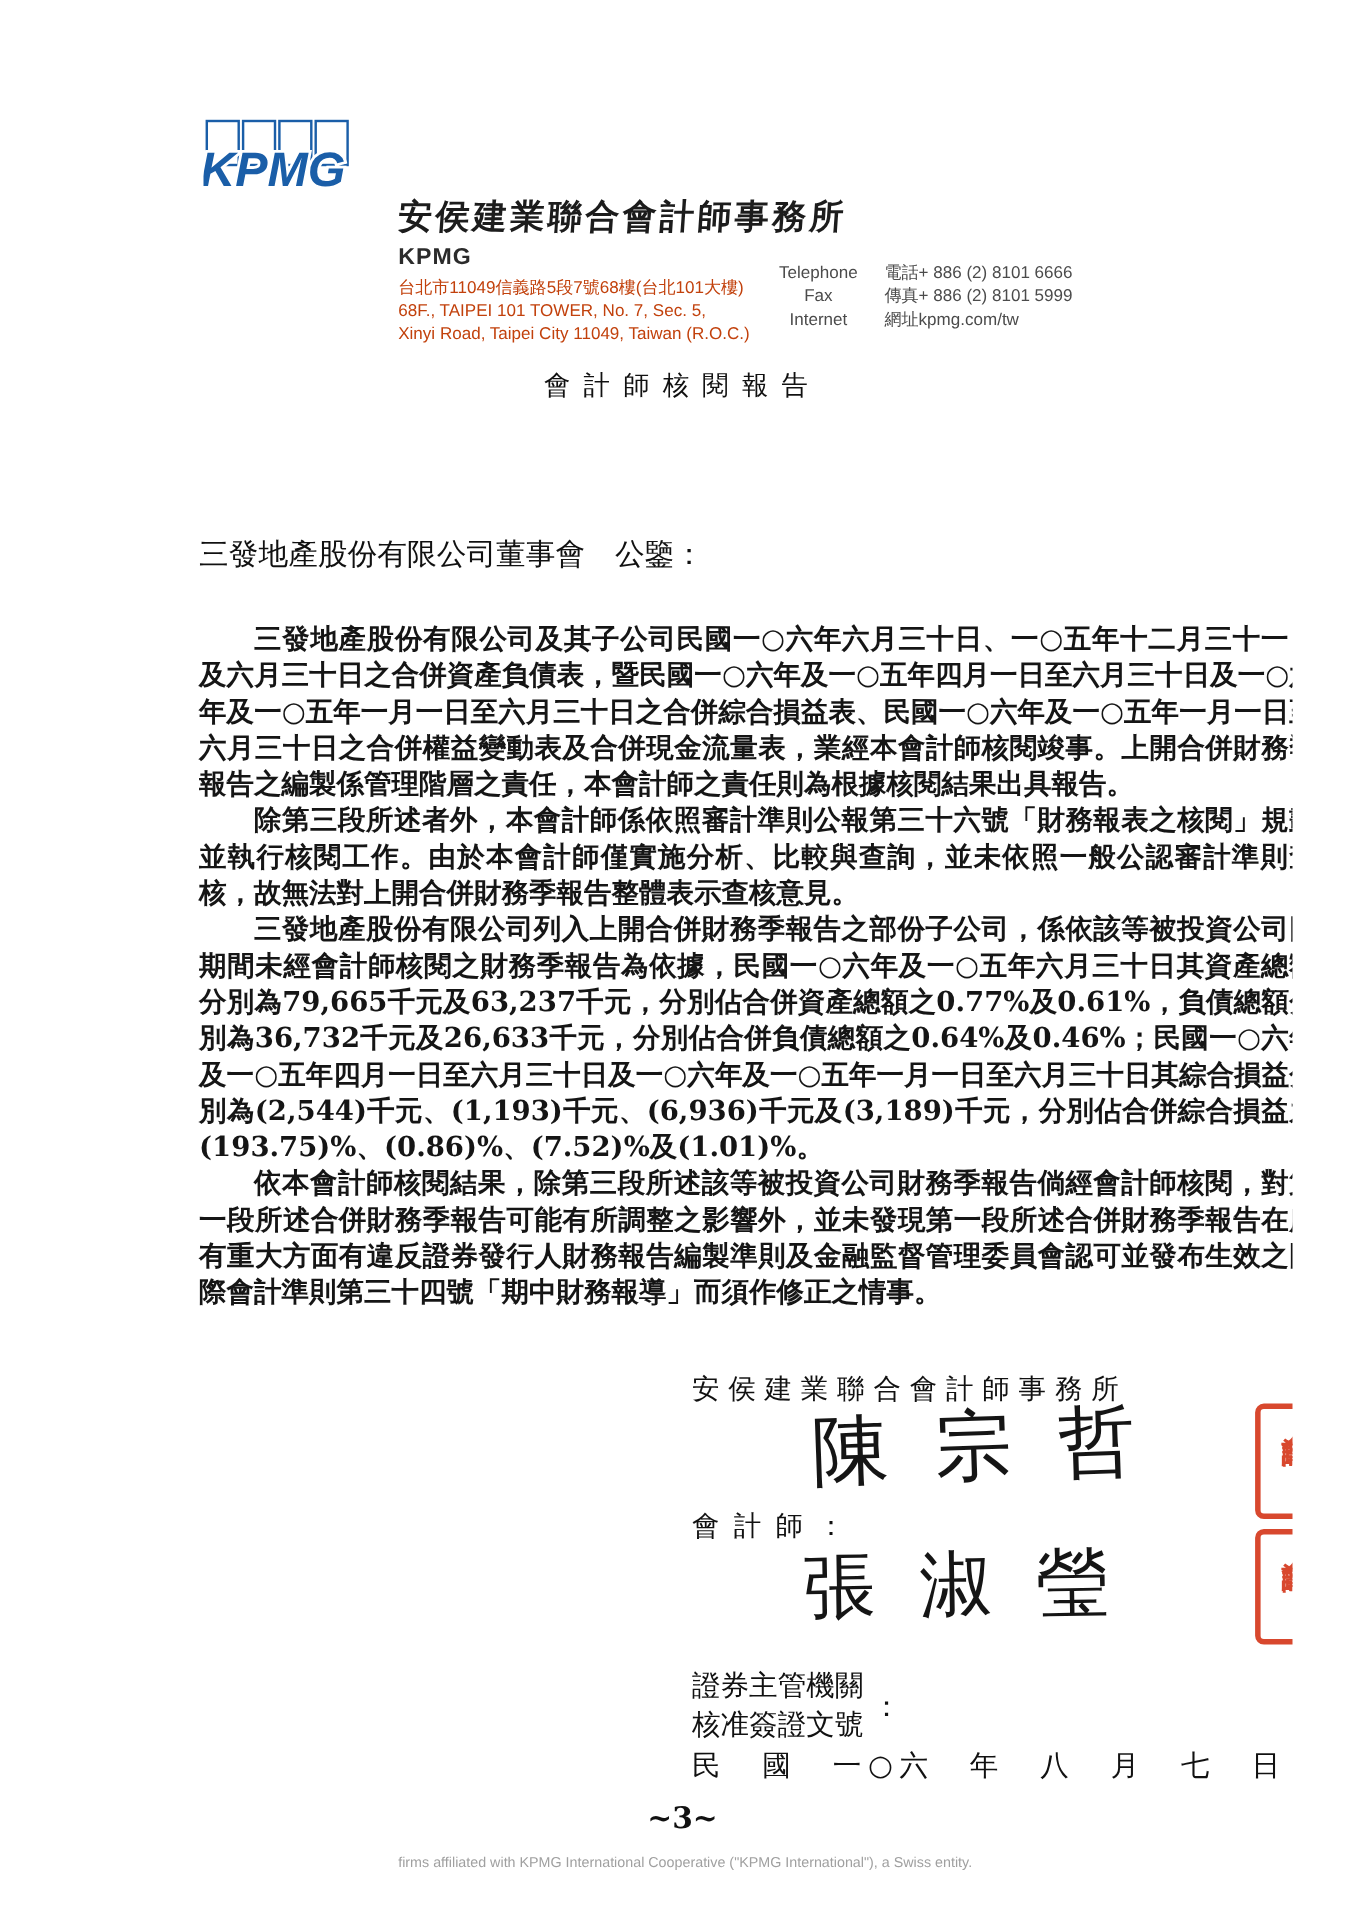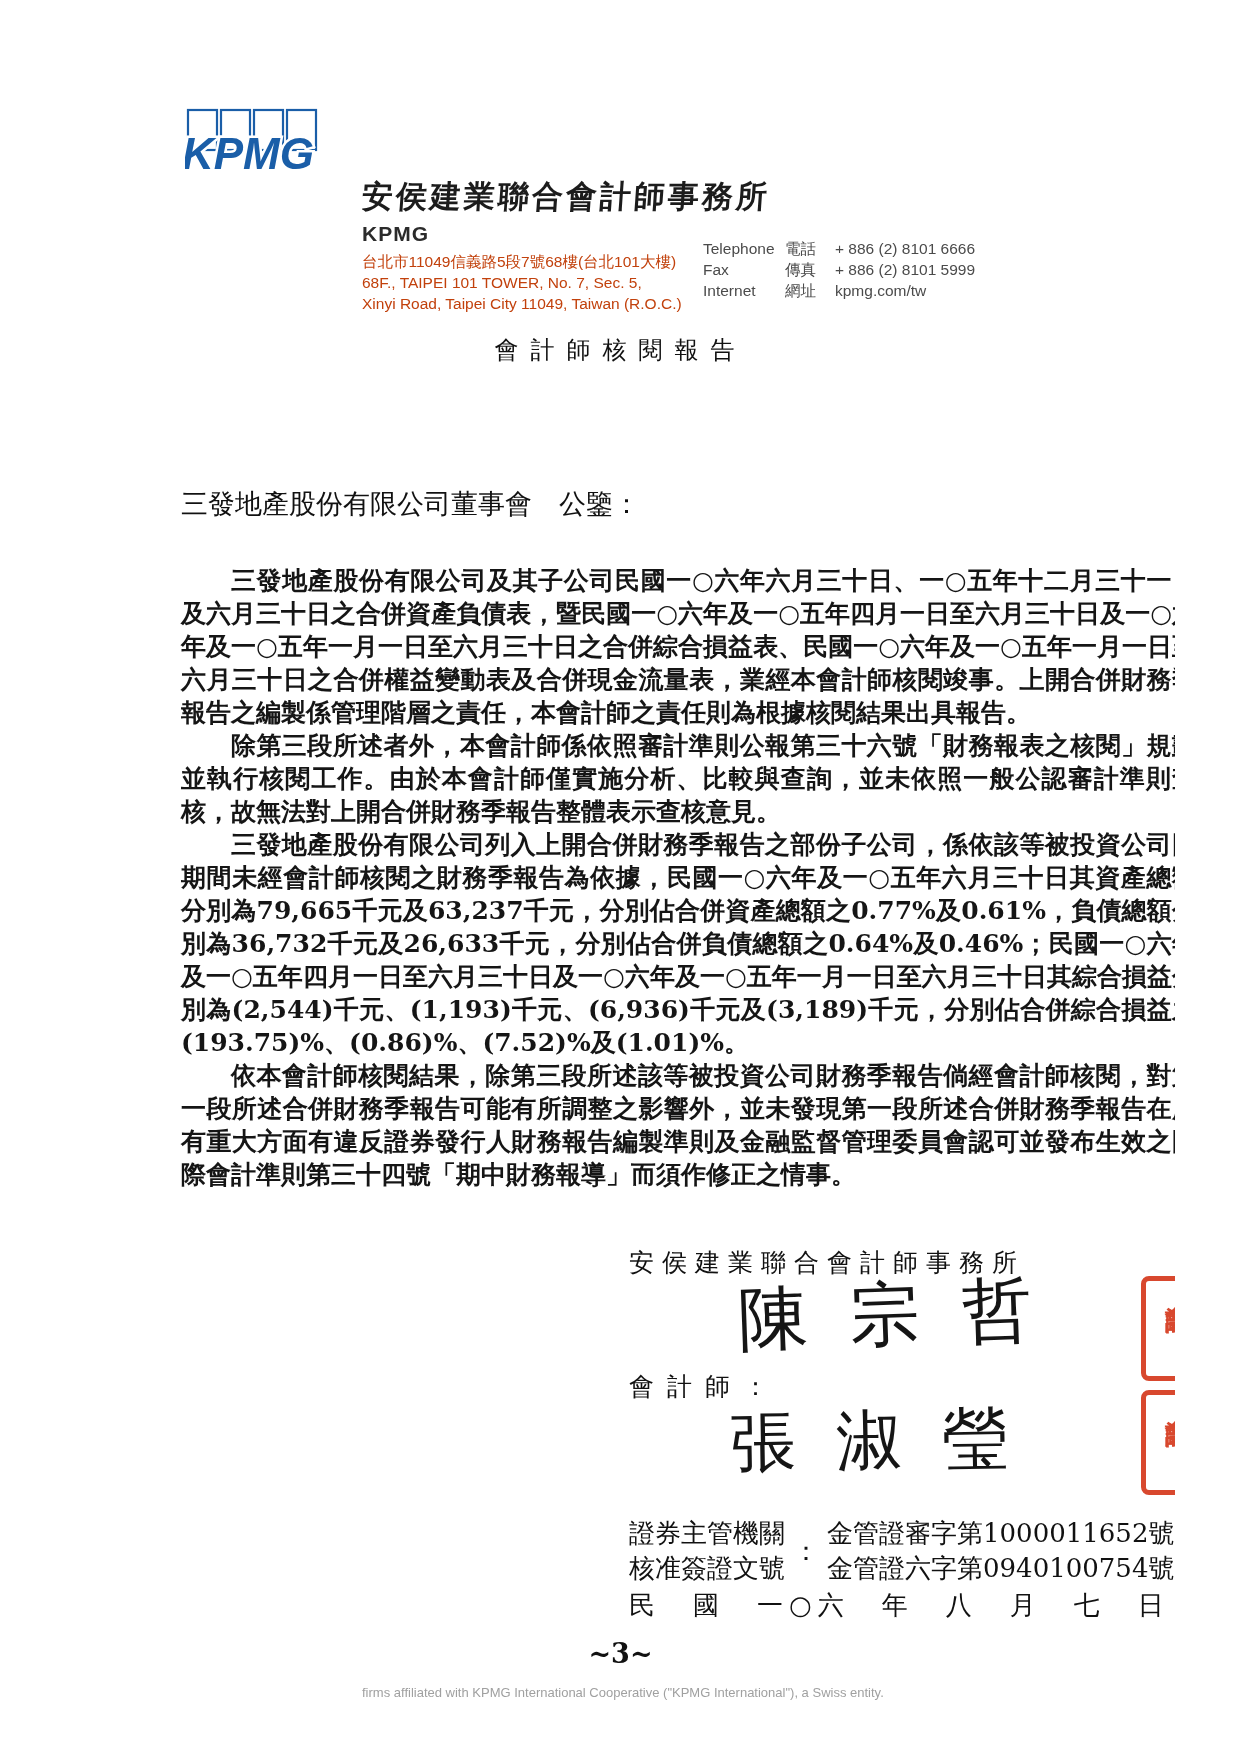--- a/index.html
+++ b/index.html
@@ -23,22 +23,22 @@
   .lh-address {
     font-family:"Liberation Sans", sans-serif; font-size:15.5px;
     color:#c2410c; line-height:21px; margin-top:5px; white-space:nowrap;
   }
   .contacts {
     position:absolute; left:637px; top:238px;
     font-family:"Liberation Sans", sans-serif; font-size:15.5px;
     color:#4b4b4b; line-height:21px;
   }
   .contact-row { display:flex; }
-  .contact-en { width:82px; }
-  .contact-zh { width:50px; }
+  .contact-en { width:82px;text-align:center; }
+  .contact-zh { width:50px;text-align:right; }
   
   .report-title {
     position:absolute; left:0; top:334px; width:100%;
     text-align:center; font-size:24px; letter-spacing:12px;
     font-weight:500; color:#111; white-space:nowrap;
   }
   .addressee {
     position:absolute; left:115px; top:486px;
     font-size:27px; color:#111; white-space:nowrap;
   }
@@ -164,24 +164,20 @@
     <span class="seal-col">張淑瑩</span>
     <span class="seal-col">會計師</span>
   </div>
 
   <div class="approval">
     <div class="approval-labels">
       <div>證券主管機關</div>
       <div>核准簽證文號</div>
     </div>
     <div class="approval-colon">：</div>
-    <div class="approval-values">
-      <div>金管證審字第1000011652號</div>
-      <div>金管證六字第0940100754號</div>
-    </div>
   </div>
   <div class="approval-date">民　國　一○六　年　八　月　七　日</div>
 
   <div class="page-number">~3~</div>
 
   <div class="footer">
     <div>firms affiliated with KPMG International Cooperative ("KPMG International"), a Swiss entity.</div>
   </div>
 
 </div>

